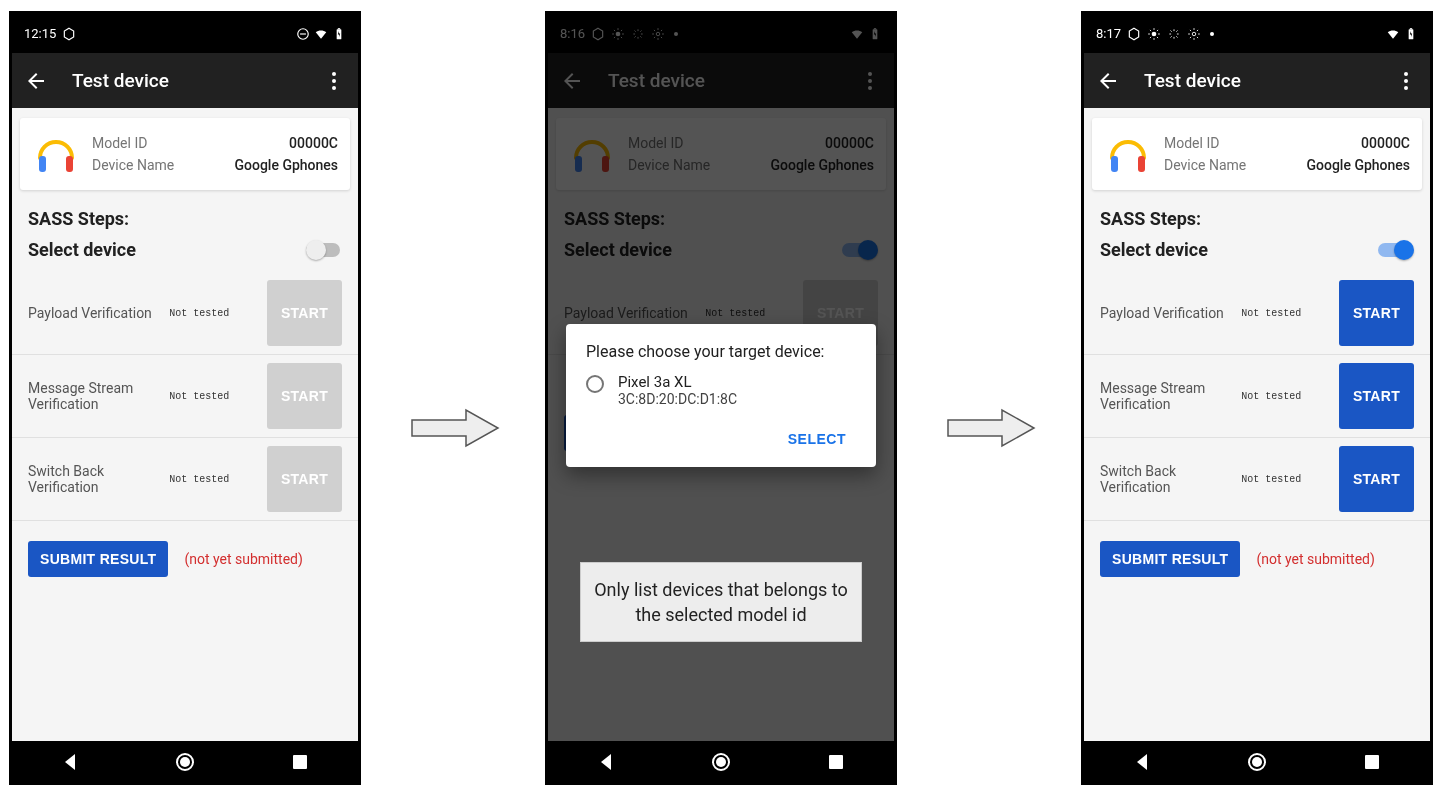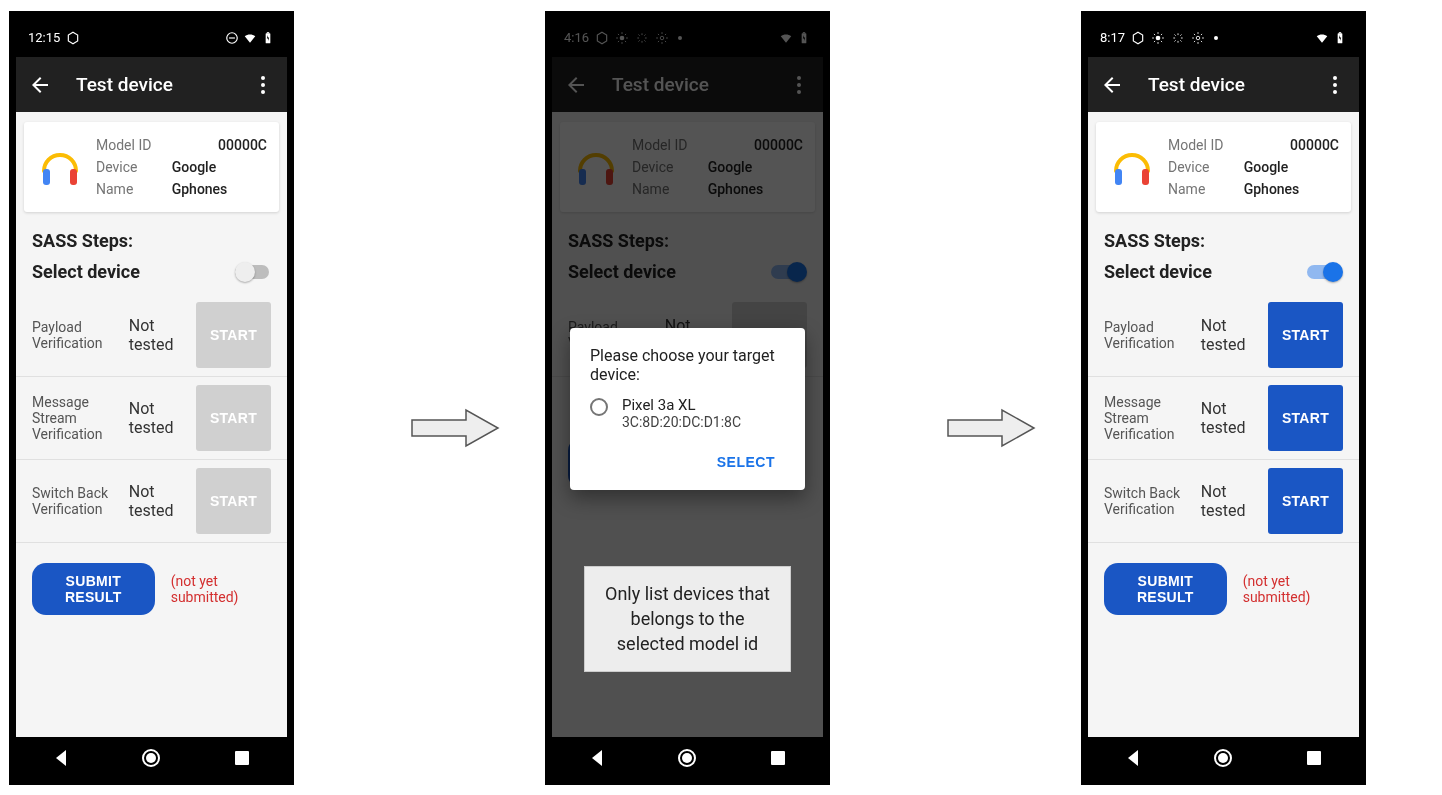--- a/index.html
+++ b/index.html
@@ -1,20 +1,20 @@
 <!DOCTYPE html>
 <html><head>
 <meta charset="utf-8">
 <style>
   * { box-sizing: border-box; margin: 0; padding: 0; }
   body { font-family: Roboto, Arial, sans-serif; background: #fff; width: 1442px; height: 795px; position: relative; }
   
   .stage { position: absolute; width: 1442px; height: 795px; }
   
-  .phone { position: absolute; width: 285px; height: 774px; background: #bef264; border: 7px solid #000000; }
+  .phone { position: absolute; width: 352px; height: 774px; background: #bef264; border: 3px solid #000000; }
   .phone.p1 { left: 9px; top: 11px; }
   .phone.p2 { left: 545px; top: 11px; }
   .phone.p3 { left: 1081px; top: 11px; }
   
   .statusbar { height: 39px; background: #000; color: #fff; display: flex; align-items: center; padding: 0 12px; font-size: 13px; justify-content: space-between; }
   .statusbar .left { display: flex; align-items: center; gap: 6px; }
   .statusbar .right { display: flex; align-items: center; gap: 4px; }
   .status-ico { width: 14px; height: 14px; display: inline-block; }
   
   .appbar { height: 55px; background: #212121; color: #fff; display: flex; align-items: center; padding: 0 12px; }
@@ -38,28 +38,28 @@
   .switch { width: 36px; height: 20px; position: relative; }
   .switch .track { width: 34px; height: 14px; border-radius: 7px; position: absolute; top: 3px; }
   .switch .thumb { width: 20px; height: 20px; border-radius: 50%; position: absolute; top: 0; box-shadow: 0 1px 2px rgba(0,0,0,0.3); }
   .switch.off .track { background: #bdbdbd; }
   .switch.off .thumb { background: #eee; left: 0; }
   .switch.on .track { background: #90b8f0; }
   .switch.on .thumb { background: #1a73e8; left: 16px; }
   
   .test-row { display: flex; align-items: center; padding: 8px 16px; border-bottom: 1px solid #e0e0e0; }
   .test-row .t-name { flex: 1.3; font-size: 14px; color: #555; }
-  .test-row .t-status { flex: 0.9; font-size: 16px; color: #333; }
+  .test-row .t-status { flex: 0.9; font-size: 10px; color: #333; font-family: Liberation Mono, monospace; }
   .btn { font-size: 14px; font-weight: 600; padding: 25px 14px; border: none; border-radius: 3px; color: #fff; letter-spacing: 0.3px; }
   .btn.primary { background: #1a56c4; }
   .btn.disabled { background: #d0d0d0; }
   
   .submit-row { display: flex; align-items: center; padding: 20px 16px; gap: 16px; }
   .submit-row .notyet { color: #d32f2f; font-size: 14px; }
-  .submit-btn { font-size: 14px; font-weight: 600; padding: 10px 12px; border: none; border-radius: 14px; color: #fff; background: #1a56c4; letter-spacing: 0.3px; }
+  .submit-btn { font-size: 14px; font-weight: 600; padding: 10px 12px; border: none; border-radius: 3px; color: #fff; background: #1a56c4; letter-spacing: 0.3px; }
   
   .navbar { position: absolute; bottom: 0; left: 0; right: 0; height: 41px; background: #000; display: flex; align-items: center; justify-content: space-around; }
   .nav-btn { width: 24px; height: 24px; }
   
   
   .scrim { position: absolute; inset: 0; background: rgba(0,0,0,0.45); }
   
   .dialog { position: absolute; left: 18px; right: 18px; top: 310px; background: #fff; border-radius: 4px; box-shadow: 0 8px 20px rgba(0,0,0,0.4); padding: 18px 20px 8px 20px; }
   .dialog .d-title { font-size: 16px; color: #212121; margin-bottom: 8px; }
   .dialog .d-option { display: flex; align-items: flex-start; gap: 14px; padding: 4px 0 12px 0; }
@@ -202,21 +202,21 @@
 
 <div class="arrow a1">
   <svg viewBox="0 0 92 44">
         <path d="M2 14 H56 V4 L88 22 L56 40 V30 H2 Z" fill="#eee" stroke="#555" stroke-width="1.5"></path>
       </svg>
 </div>
 
 <div class="phone p2">
   <div class="statusbar">
     <div class="left">
-      <span>4:16</span>
+      <span>8:16</span>
       <span class="status-ico">
             <svg viewBox="0 0 24 24">
               <path d="M12 2l8 5v10l-8 5-8-5V7z" fill="none" stroke="#fff" stroke-width="2"></path>
             </svg>
           </span>
       <span class="status-ico">
             <svg viewBox="0 0 24 24">
               <circle cx="12" cy="12" r="4" fill="#fff"></circle>
               <g stroke="#fff" stroke-width="1.5">
                 <line x1="12" y1="2" x2="12" y2="5"></line>

